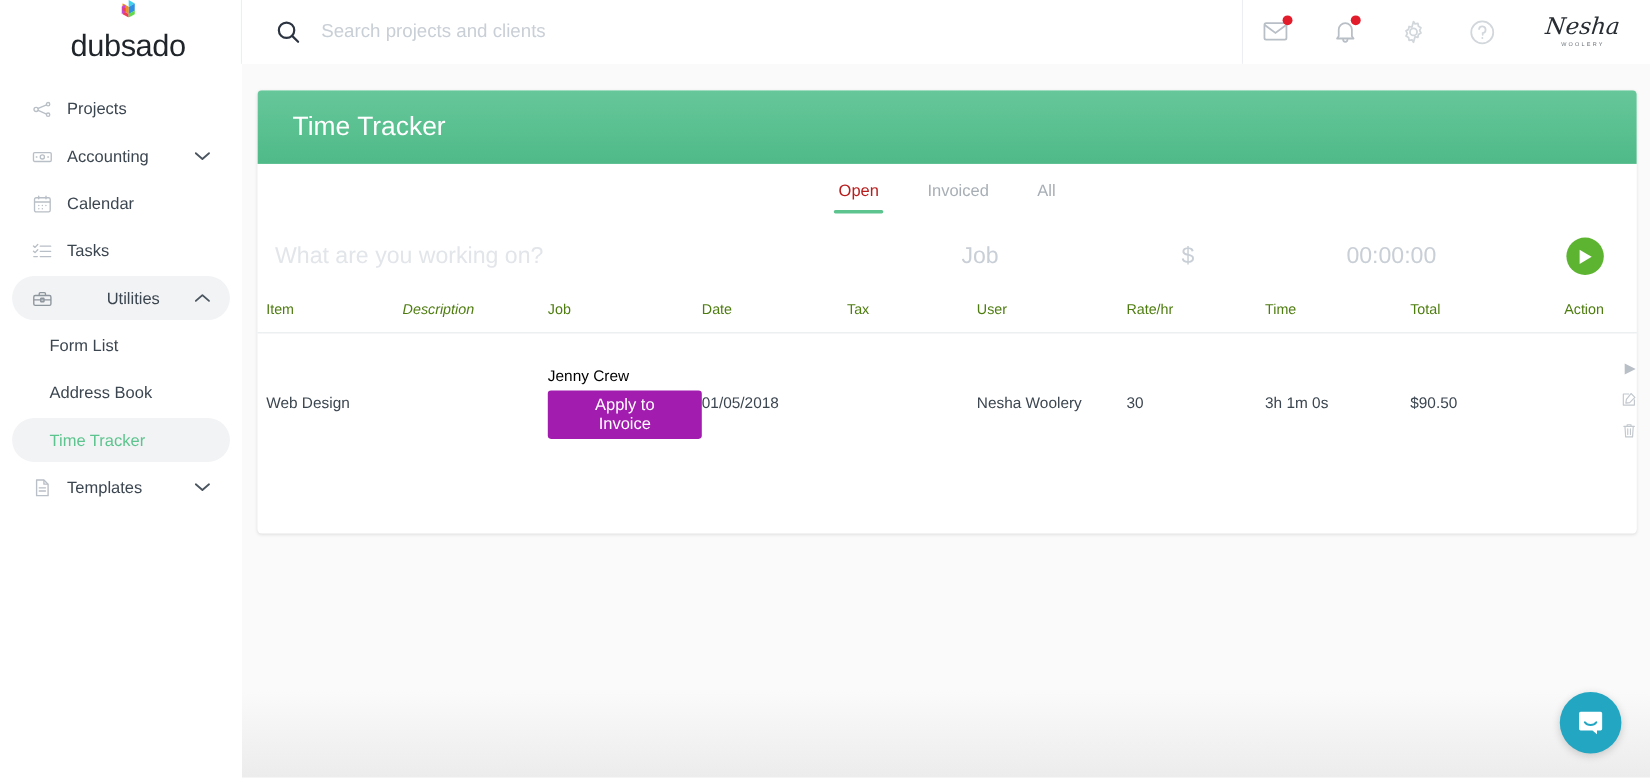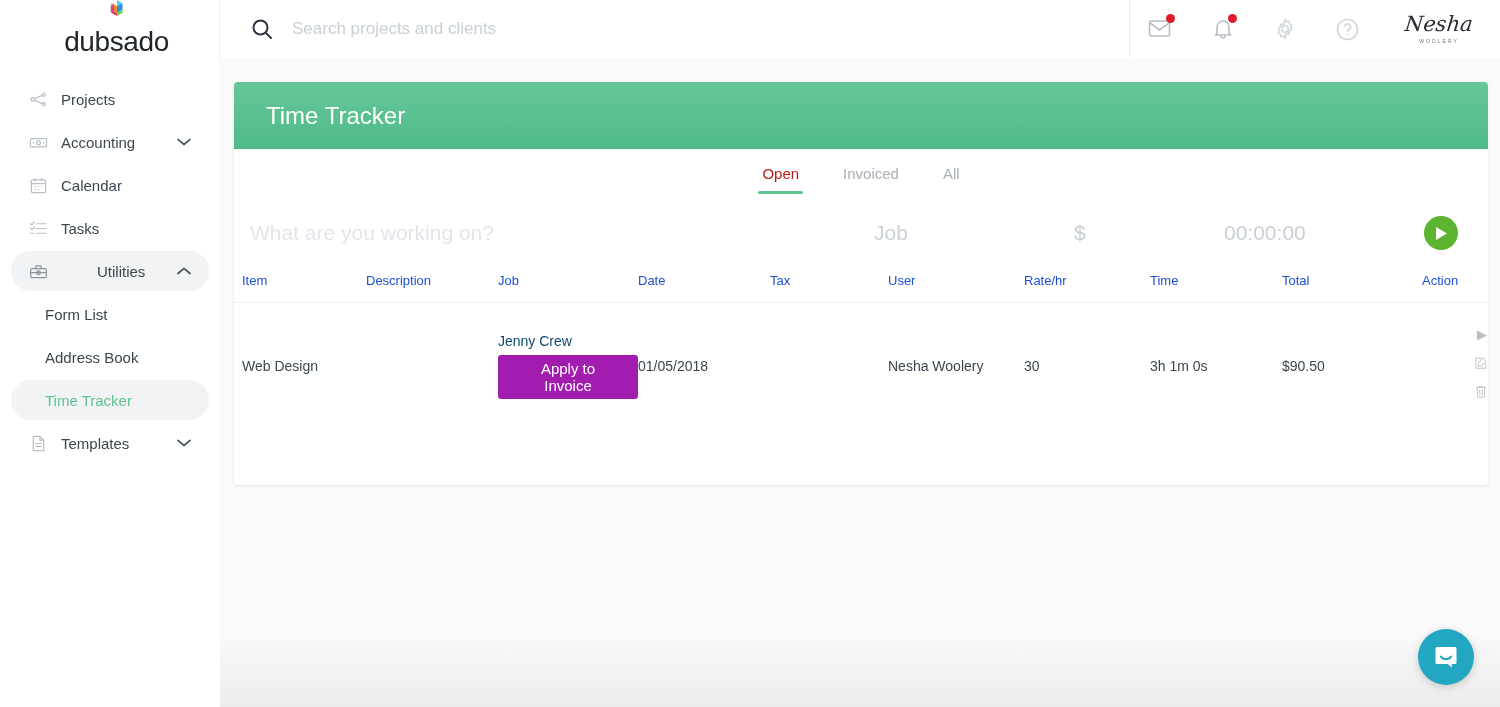--- a/index.html
+++ b/index.html
@@ -146,41 +146,41 @@
   }
   .play-btn {
     width: 34px; height: 34px; border-radius: 50%; background: #5cb430;
     display: flex; align-items: center; justify-content: center;
     cursor: pointer; margin-left: auto;
   }
 
   
   .tbl { width: 100%; border-collapse: collapse; table-layout: fixed; }
   .tbl th {
-    font-size: 13px; color: #1d4ed8; font-weight: 400; text-align: left;
+    font-size: 13px; color: #4d7c0f; font-weight: 400; text-align: left;
     padding: 10px 0 14px 0; border-bottom: 1px solid #edeff1;
   }
   .tbl td {
     font-size: 14px; color: #3c4650; padding: 26px 0;
     vertical-align: middle;
   }
   .col-item   { width: 132px; padding-left: 8px !important; }
-  .col-desc   { width: 132px; }
+  .col-desc   { width: 132px; font-style: italic; }
   .col-job    { width: 140px; }
   .col-date   { width: 132px; }
   .col-tax    { width: 118px; }
   .col-user   { width: 136px; }
   .col-rate   { width: 126px; }
   .col-time   { width: 132px; }
   .col-total  { width: 140px; }
   .col-action { width: 76px; text-align: right; padding-right: 10px !important; }
   .tbl th.col-item { padding-left: 8px; }
 
   .job-cell { display: flex; flex-direction: column; gap: 6px; align-items: flex-start; }
-  .job-name { font-size: 14px; color: #0c4a6e; text-align: center; }
+  .job-name { font-size: 14px; color: #000000; text-align: center; }
   .apply-btn {
     background: #a21caf; color: #ffffff; font-size: 15px;
     border: 0; border-radius: 3px; padding: 5px 24px; cursor: pointer;
     font-family: "Liberation Sans", sans-serif;
   }
   .actions-cell {
     display: flex; flex-direction: column; align-items: flex-end; gap: 11px;
   }
   .act-ico { cursor: pointer; display: block; }
 

